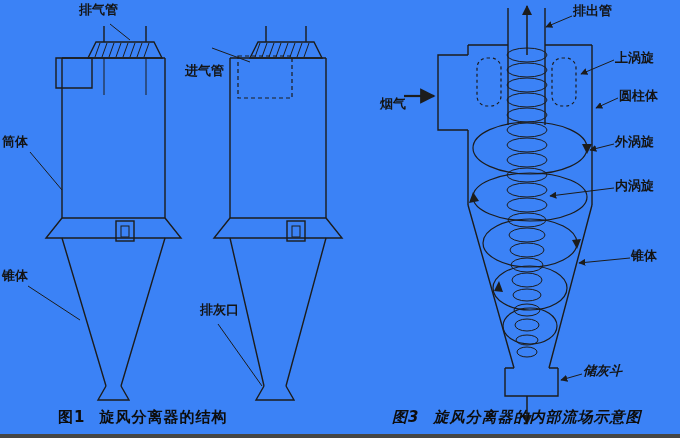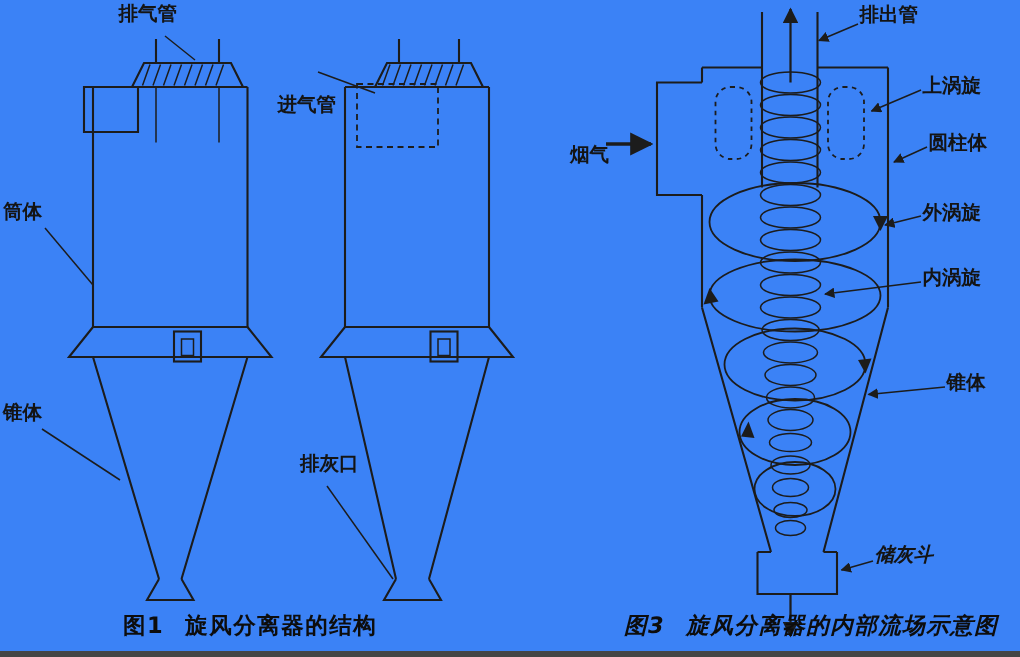--- a/index.html
+++ b/index.html
@@ -25,21 +25,21 @@
     line-height: 1.1;
   }
   .caption {
     position: absolute;
     font-size: 15px;
     font-weight: 700;
     color: #0d0d0d;
     letter-spacing: 1px;
     white-space: nowrap;
   }
-  .caption .cap-num { margin-right: 14px; margin-left: 24px; }
+  .caption .cap-num { margin-right: 14px; }
   .scan-edge {
     position: absolute;
     left: 0; bottom: 0;
     width: 100%; height: 4px;
     background: #454545;
   }
 </style>
 </head>
 <body>
 
@@ -186,21 +186,21 @@
   <div class="lbl" style="left:79px;  top:3px;">排气管</div>
   <div class="lbl" style="left:185px; top:29px;margin-top:35px;">进气管</div>
   <div class="lbl" style="left:2px;   top:135px;">筒体</div>
   <div class="lbl" style="left:2px;   top:269px;">锥体</div>
   <div class="lbl" style="left:200px; top:303px;">排灰口</div>
 
   <div class="lbl" style="left:380px; top:85px;margin-top:12px;">烟气</div>
   <div class="lbl" style="left:573px; top:4px;">排出管</div>
   <div class="lbl" style="left:615px; top:51px;">上涡旋</div>
   <div class="lbl" style="left:619px; top:89px;">圆柱体</div>
-  <div class="lbl" style="left:615px; top:135px;font-family:Liberation Serif, serif;">外涡旋</div>
+  <div class="lbl" style="left:615px; top:135px;">外涡旋</div>
   <div class="lbl" style="left:615px; top:179px;">内涡旋</div>
   <div class="lbl" style="left:631px; top:249px;">锥体</div>
   <div class="lbl" style="left:583px; top:364px;font-style:italic;">储灰斗</div>
 
   <div class="caption" style="left:58px; top:408px;">
     <span class="cap-num">图1</span><span class="cap-title">旋风分离器的结构</span>
   </div>
   <div class="caption" style="left:392px; top:408px;font-style:italic;">
     <span class="cap-num">图3</span><span class="cap-title">旋风分离器的内部流场示意图</span>
   </div>

